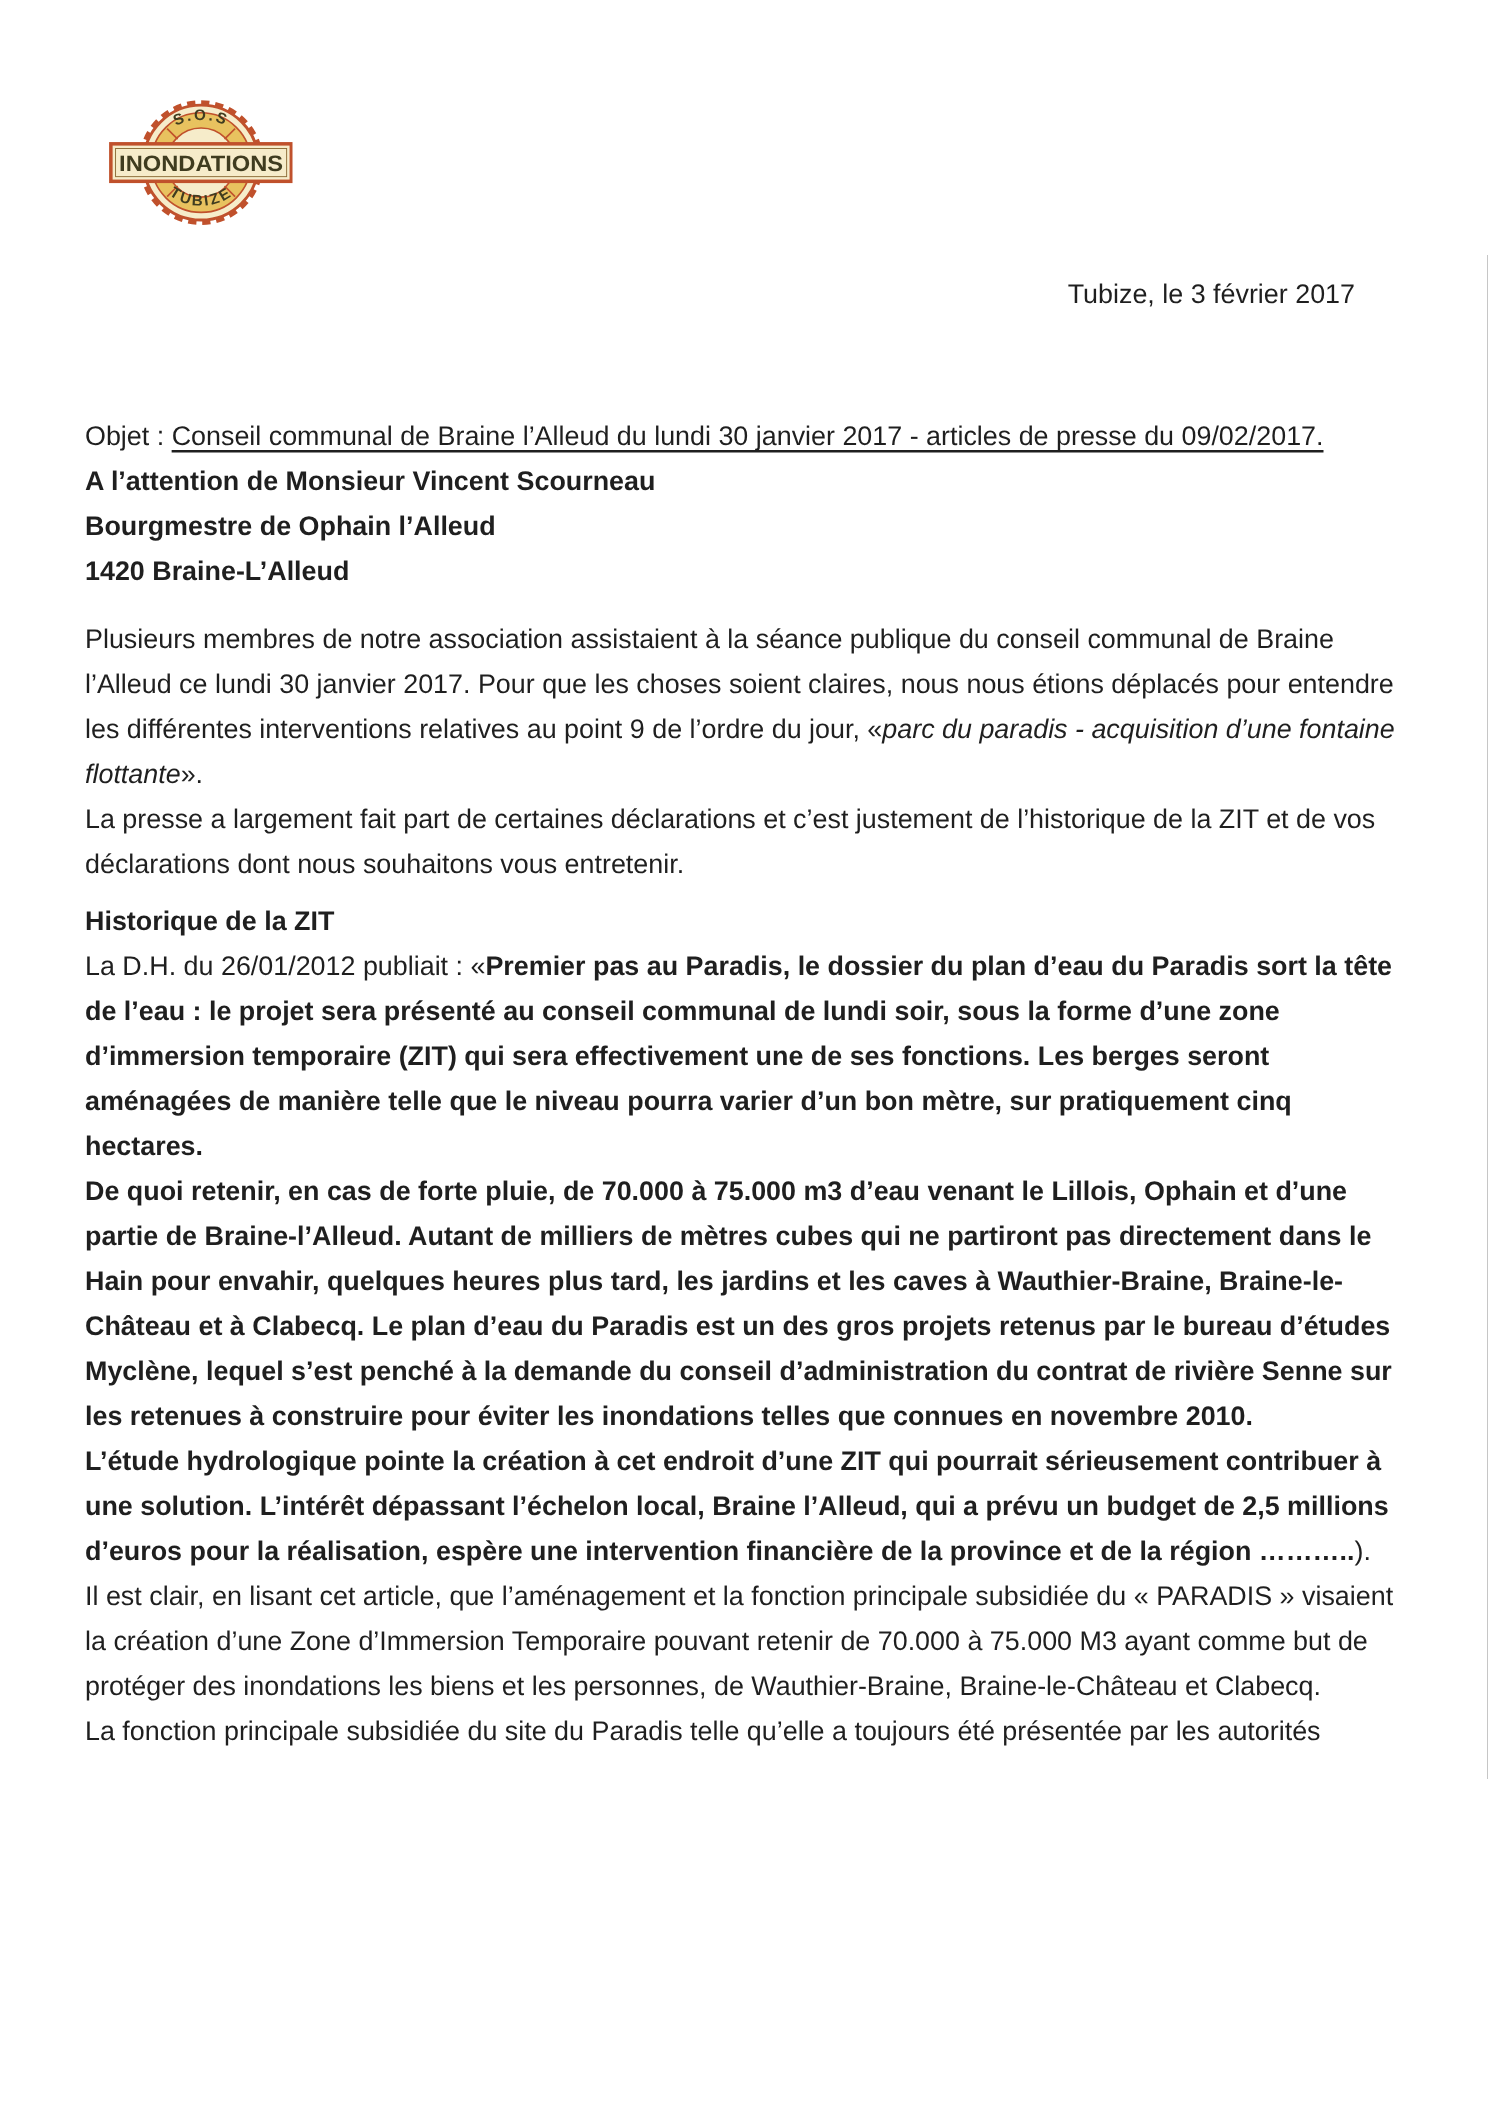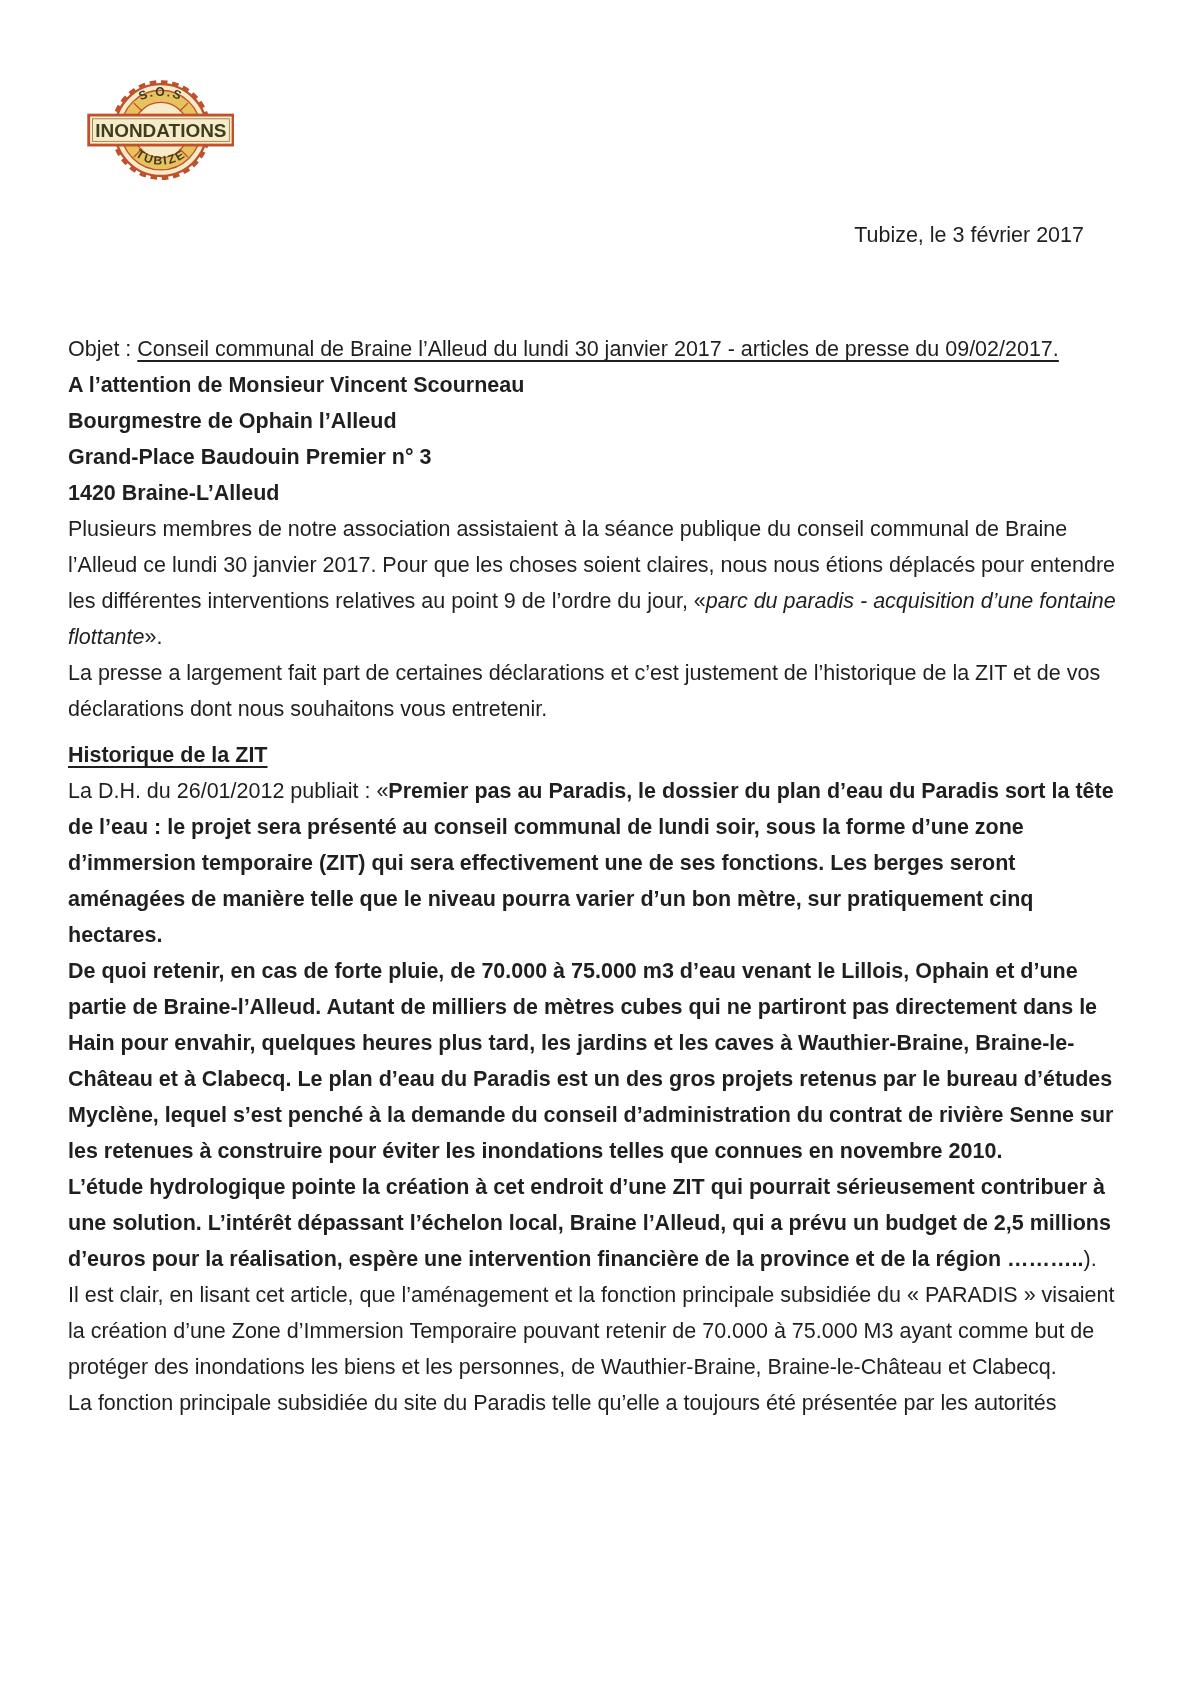--- a/index.html
+++ b/index.html
@@ -28,27 +28,26 @@
   .logo-banner-text {
     font-family: "Liberation Sans", sans-serif;
     font-weight: bold;
     font-size: 19px;
   }
   .date-line { text-align: right; padding-right: 46px; margin-top: 30px; }
   .subject-line { margin-top: 78px; }
   .subject-text { text-decoration: underline; text-underline-offset: 4px; }
   .recipient { font-weight: bold; }
   .salutation { margin-top: 28px; }
-  .body-block { margin-top: 0; }
+  .body-block { margin-top: 18px; }
   p { margin: 0; }
   .italic { font-style: italic; }
   .bi { font-weight: bold; }
   .section-heading {
     font-weight: bold;
-    text-decoration: underline;
     text-underline-offset: 4px;
     margin-top: 10px;
   }
 </style>
 </head>
 <body>
 
 <div class="page">
 
   <div class="logo-wrap">
@@ -84,21 +83,20 @@
     </svg>
   </div>
 
   <div class="date-line">Tubize, le 3 février 2017</div>
 
   <div class="subject-line"><span>Objet : </span><span class="subject-text">Conseil communal de Braine l’Alleud du lundi 30 janvier 2017 - articles de presse du 09/02/2017.</span></div>
 
   <div class="recipient">
     <p>A l’attention de Monsieur Vincent Scourneau</p>
     <p>Bourgmestre de Ophain l’Alleud</p>
-    <p>Grand-Place Baudouin Premier  n° 3</p>
     <p>1420 Braine-L’Alleud</p>
   </div>
 
 
   <div class="body-block">
     <p><span>Plusieurs membres de notre association assistaient à la séance publique du conseil communal de Braine l’Alleud ce lundi 30 janvier 2017. Pour que les choses soient claires, nous nous étions déplacés pour entendre les différentes interventions relatives au point 9 de l’ordre du jour, «</span><span class="italic">parc du paradis - acquisition d’une fontaine flottante</span><span>».</span></p>
 
 
     <p>La presse a largement fait part de certaines déclarations et c’est justement de l’historique de la ZIT et de vos déclarations dont nous souhaitons vous entretenir.</p>
 

